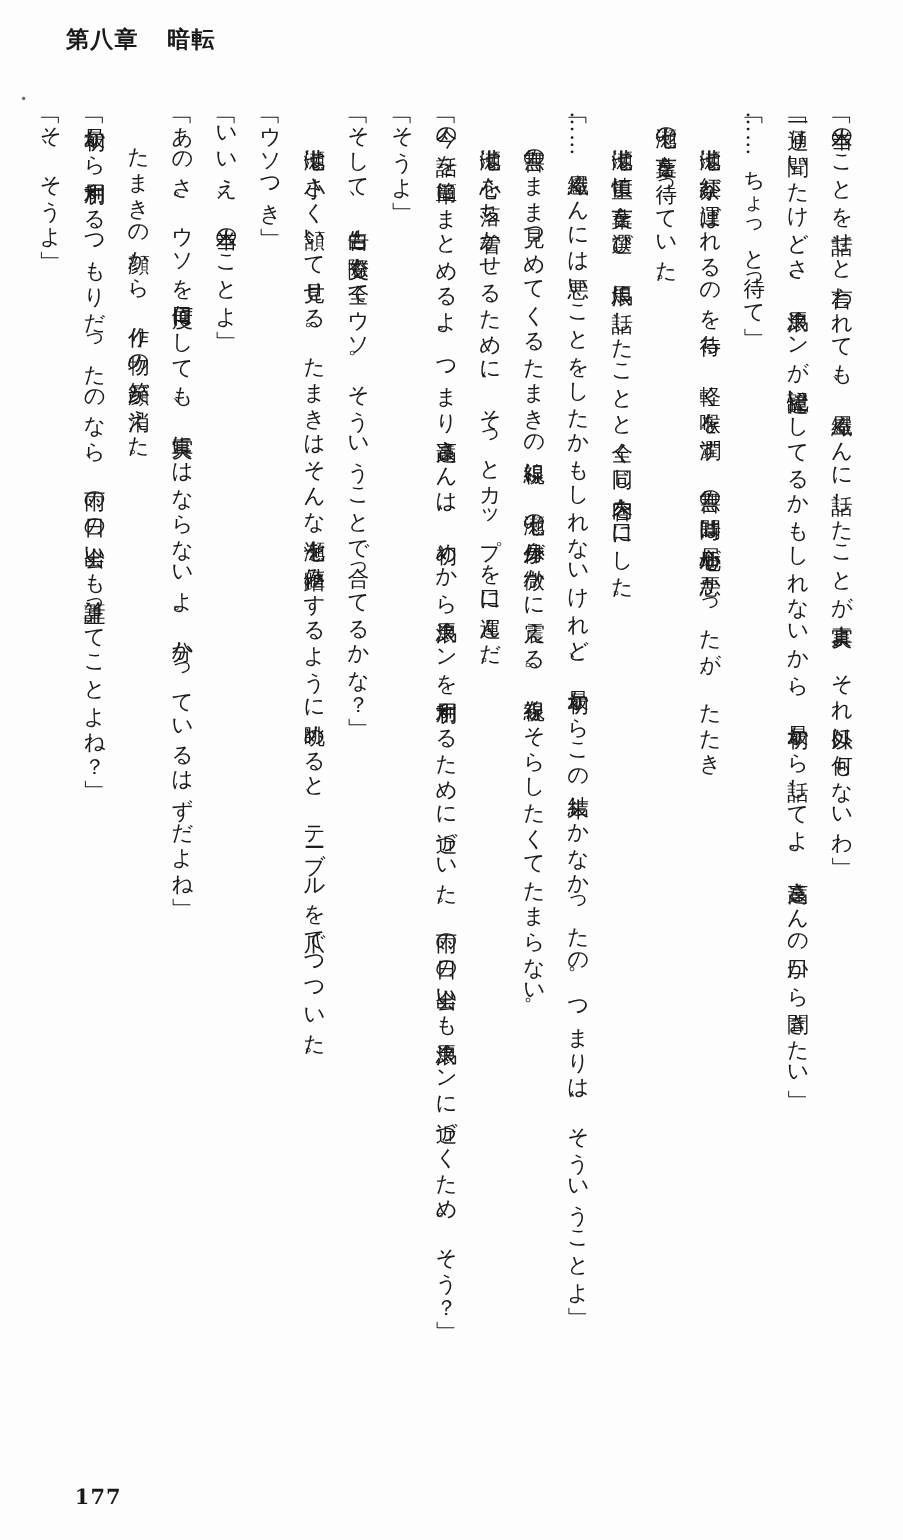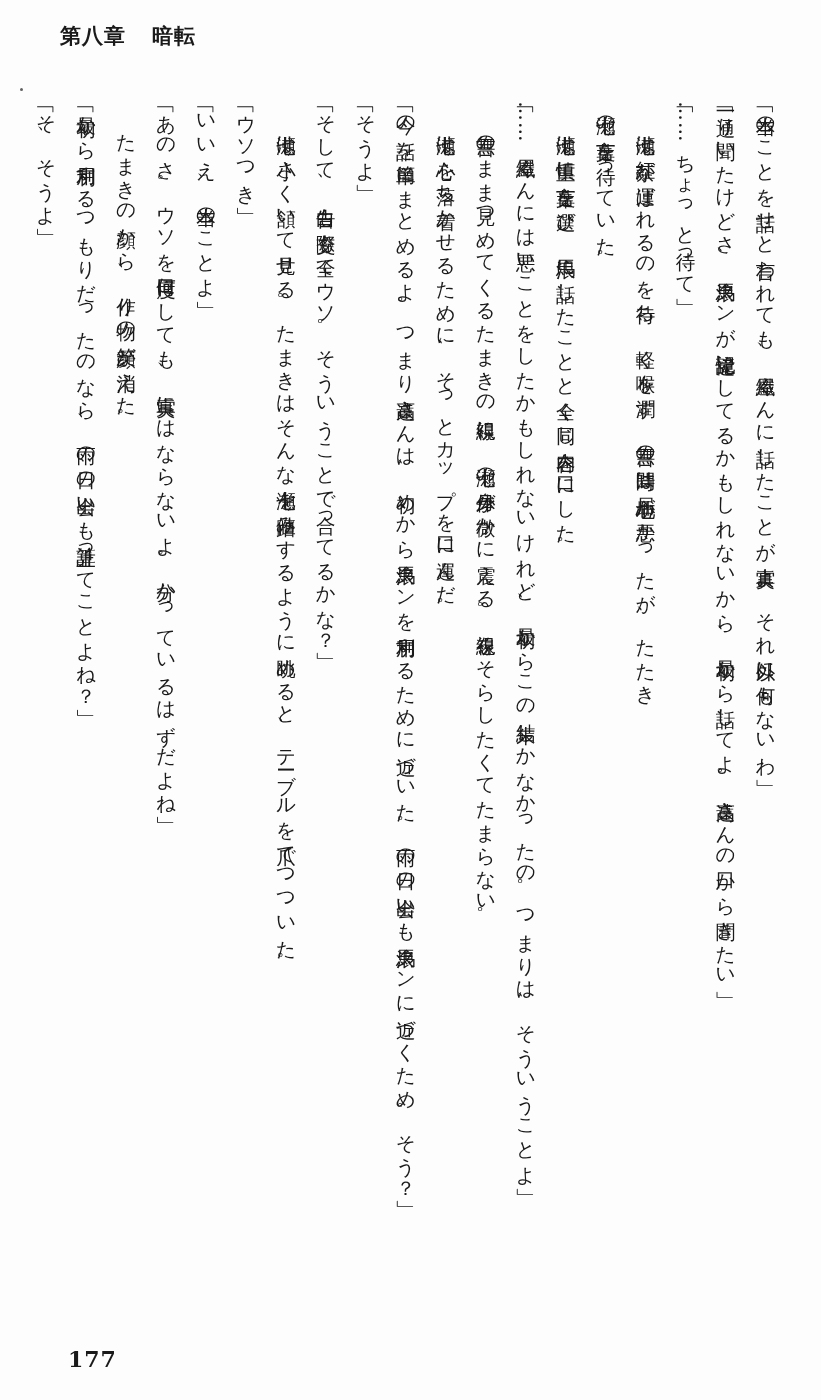--- a/index.html
+++ b/index.html
@@ -63,21 +63,21 @@
   }
   .body-text p.indent {
     text-indent: 19.5px;
   }
 
   
   .page-number {
     position: absolute;
     bottom: 28px;
     left: 68px;
-    font-size: 22px;
+    font-size: 19px;
     font-weight: bold;
     letter-spacing: 1px;
   }
 </style>
 </head>
 <body>
 
 <div class="page">
 
   <div class="chapter-header">

